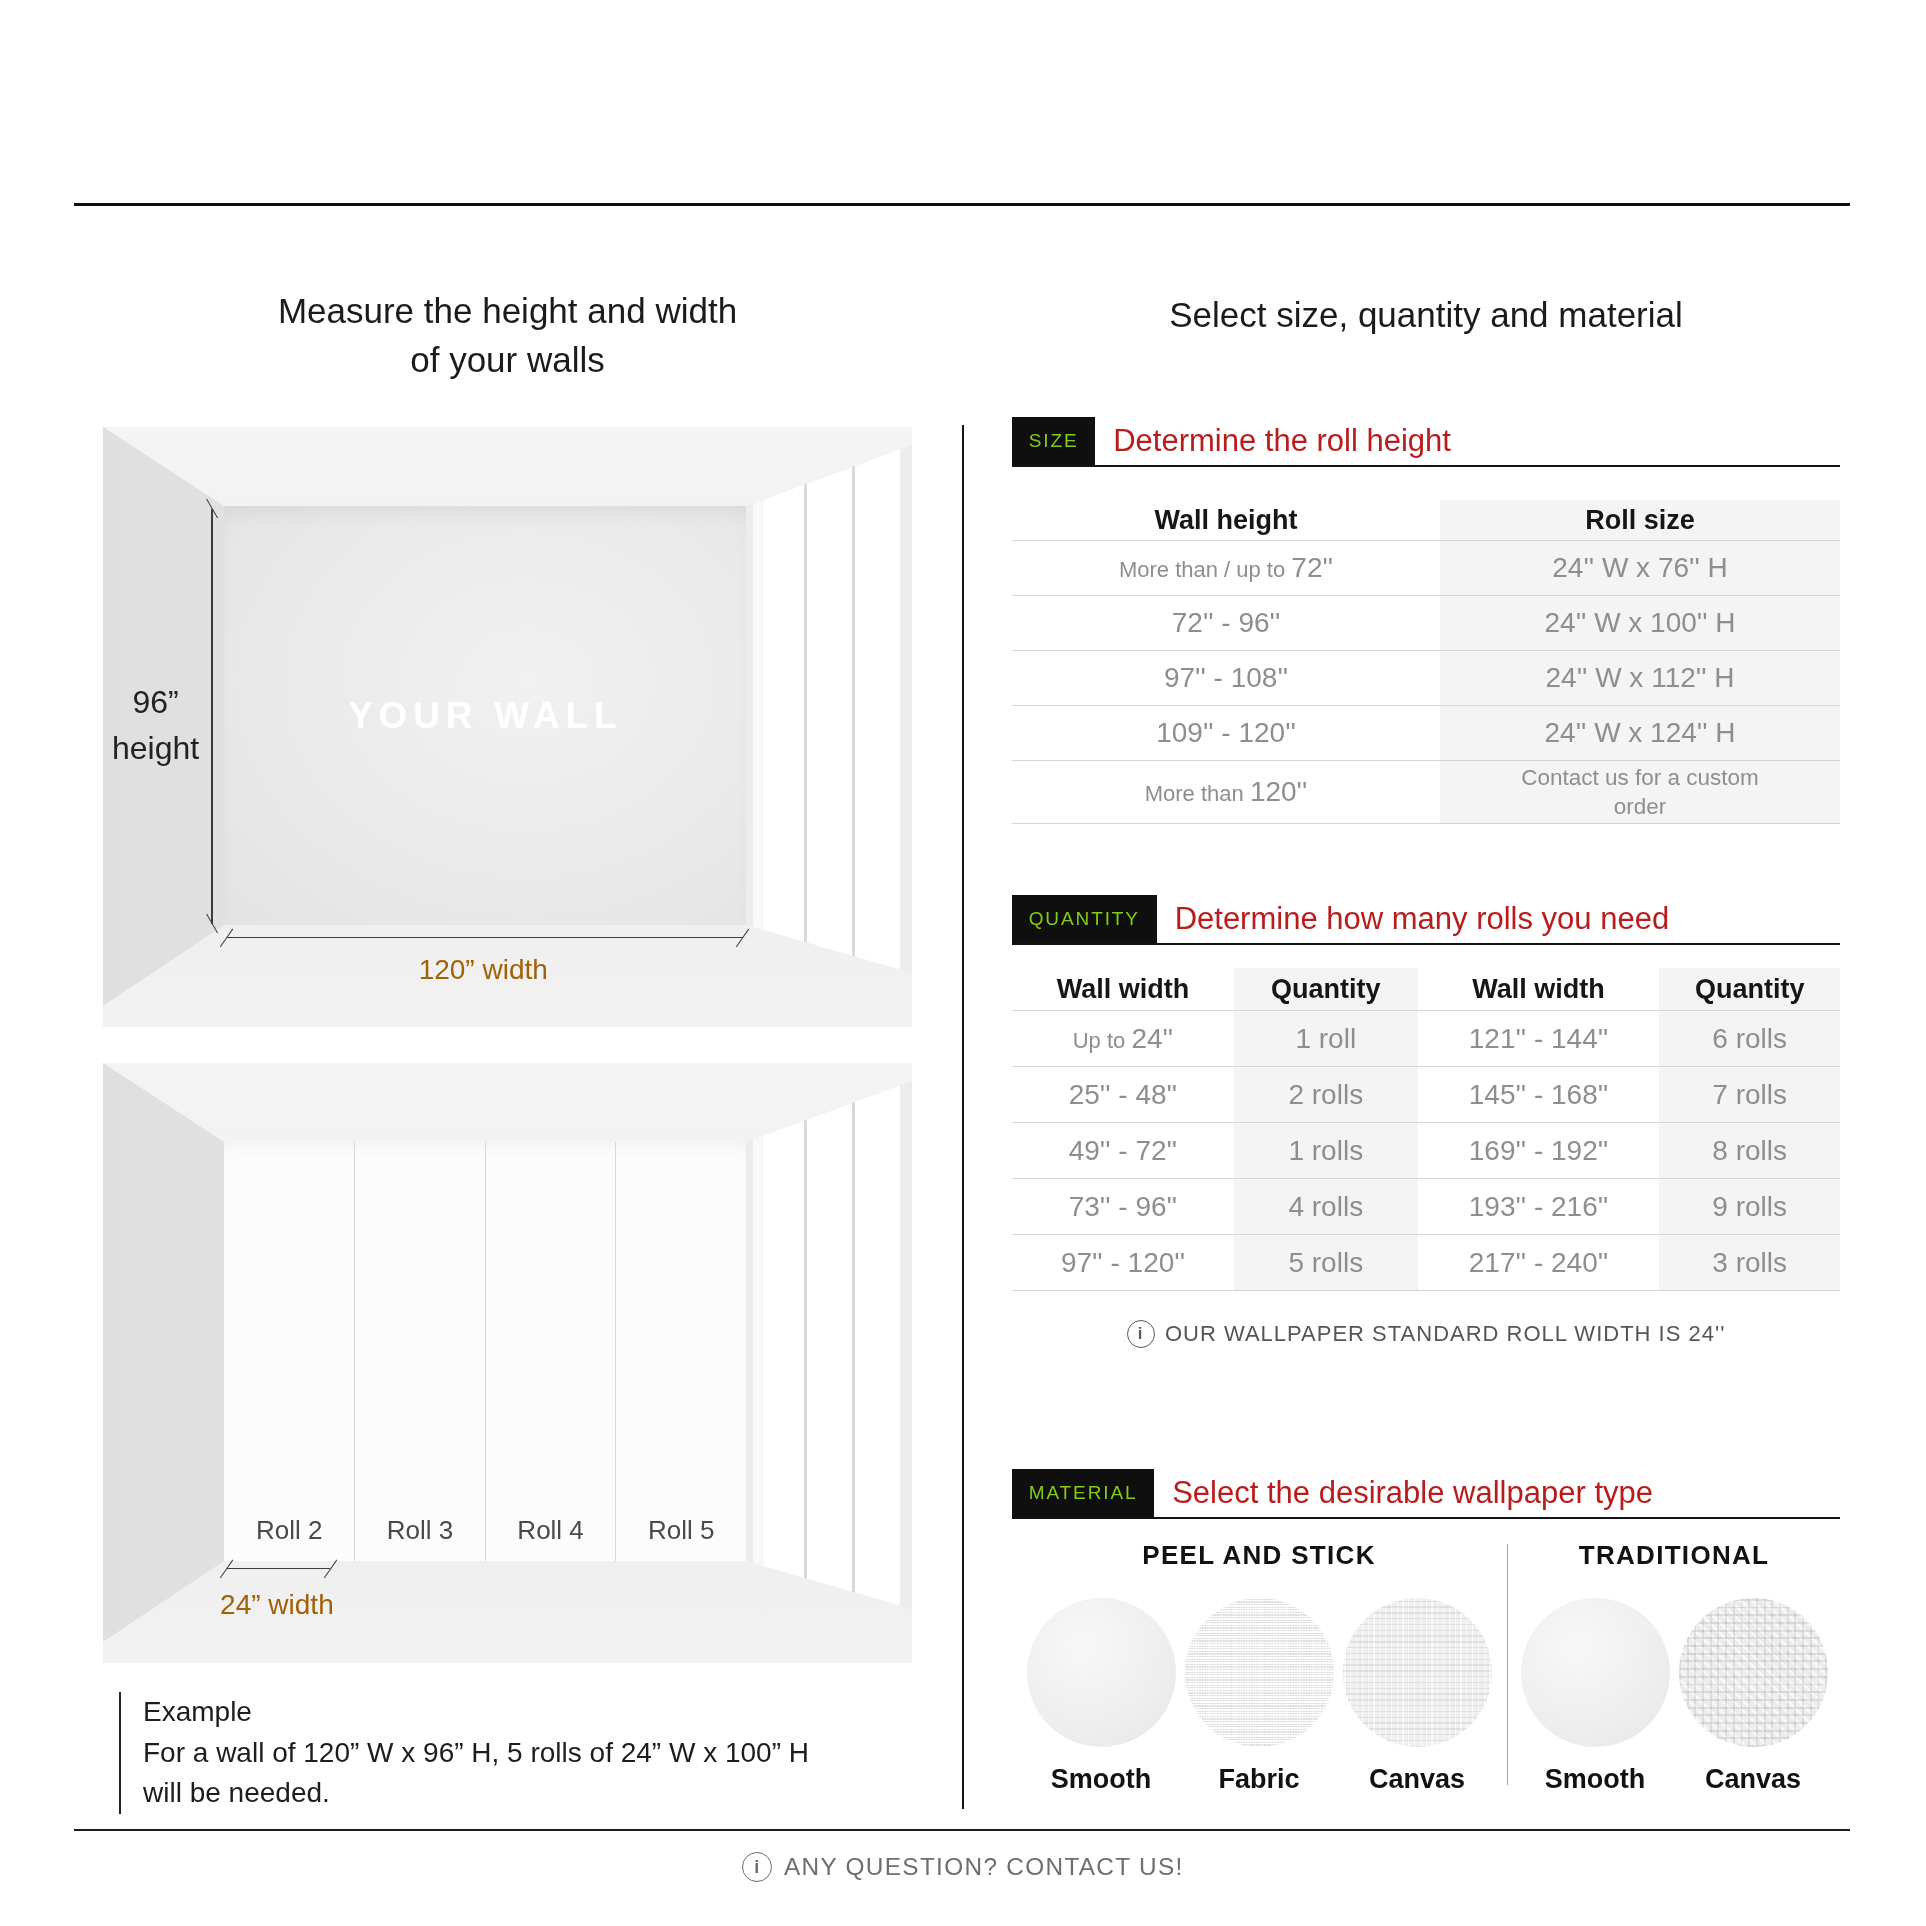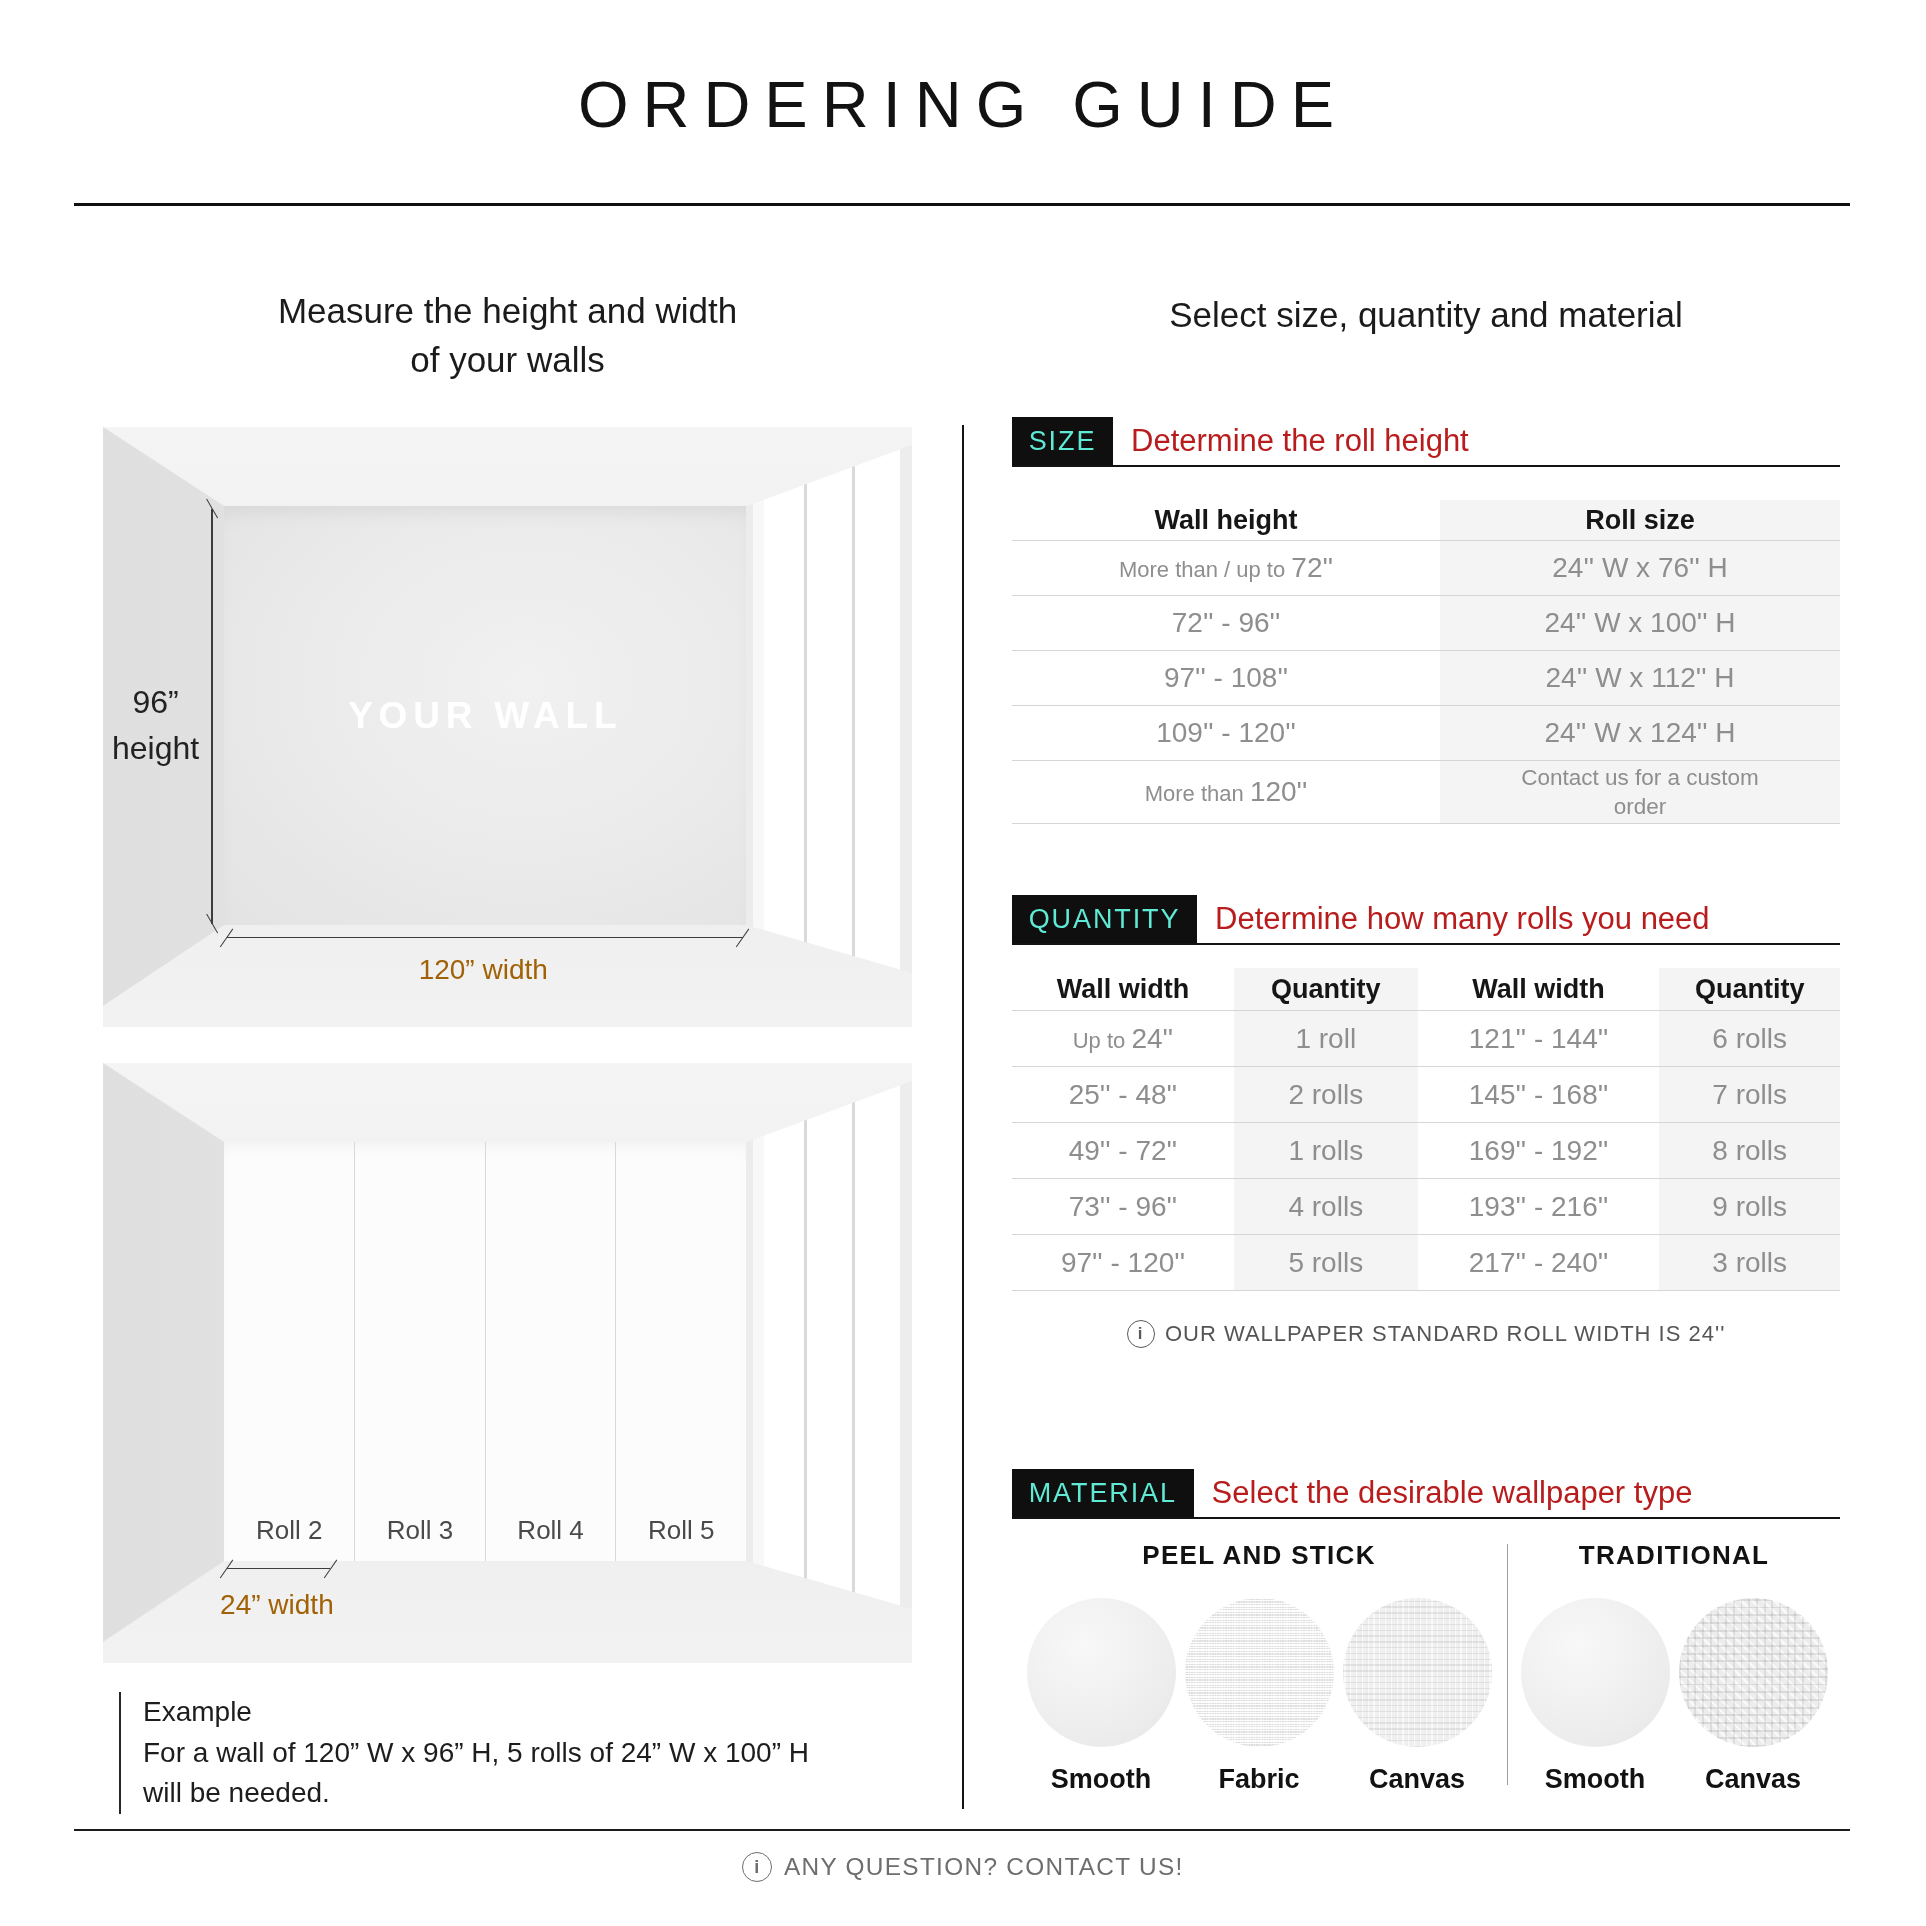--- a/index.html
+++ b/index.html
@@ -60,21 +60,21 @@
   #room2 .hdim-label{top:87.6%;left:9%;width:25%;}
 
   
   .example{position:absolute;left:119px;top:1692px;width:738px;border-left:2.6px solid #262626;
            padding-left:22px;font-size:28px;line-height:1.45;color:#1d1d1d;}
 
   
   .sec-head{position:absolute;left:1012px;width:828px;height:48px;border-bottom:2.6px solid #131313;
             display:flex;align-items:stretch;}
   #size-head{top:417px;} #qty-head{top:895px;} #mat-head{top:1469px;}
-  .badge{background:#0f0f0f;color:#5eead4;font-size:27px;letter-spacing:1.9px;
+  .badge{background:#0f0f0f;color:#84cc16;font-size:19px;letter-spacing:1.9px;
          display:flex;align-items:center;padding:0 16.7px;}
   .sec-desc{font-size:31px;color:#b91c1c;align-self:center;margin-left:18px;white-space:nowrap;}
 
   
   .tbl{position:absolute;left:1012px;width:828px;}
   #size-table{top:500px;} #qty-table{top:968px;}
   .colbg{position:absolute;top:0;bottom:0;background:#f4f4f4;}
   #size-table .colbg{left:51.7%;right:0;}
   #qty-table .colbg-a{left:26.8%;width:22.2%;}
   #qty-table .colbg-b{left:78.2%;width:21.8%;}
@@ -122,21 +122,20 @@
   .tex-canvas-coarse{background-color:#ededed;background-image:
       repeating-linear-gradient(0deg,rgba(0,0,0,0.085) 0 1.9px,transparent 1.9px 7.7px),
       repeating-linear-gradient(90deg,rgba(0,0,0,0.07) 0 1.9px,transparent 1.9px 7.7px),
       repeating-linear-gradient(45deg,rgba(255,255,255,0.6) 0 2.6px,transparent 2.6px 7.7px);}
 </style>
 </head>
 <body>
 
 <div id="page">
 
-  <div class="title">ORDERING GUIDE</div>
   <div class="rule-top"></div>
   <div class="divider-v"></div>
 
   <div class="heading heading-left">
     <div>Measure the height and width</div>
     <div>of your walls</div>
   </div>
 
   <div class="room" id="room1">
     <div class="ceiling"></div>

